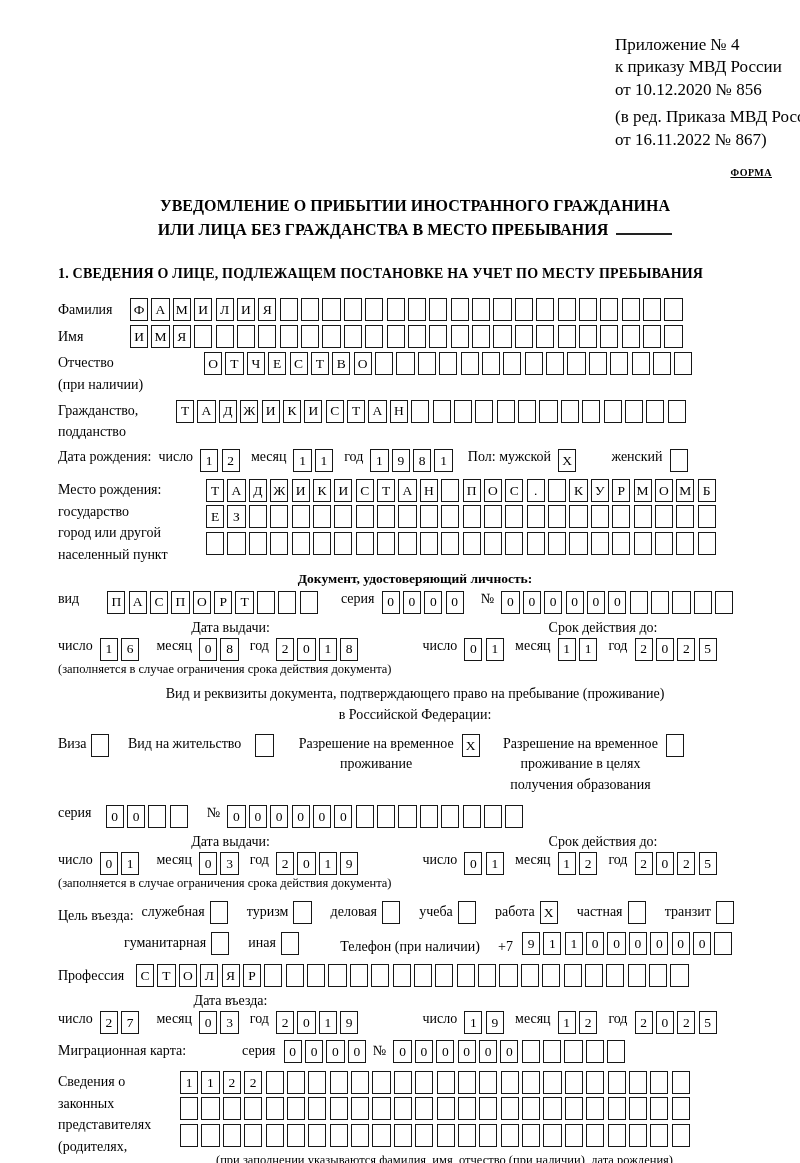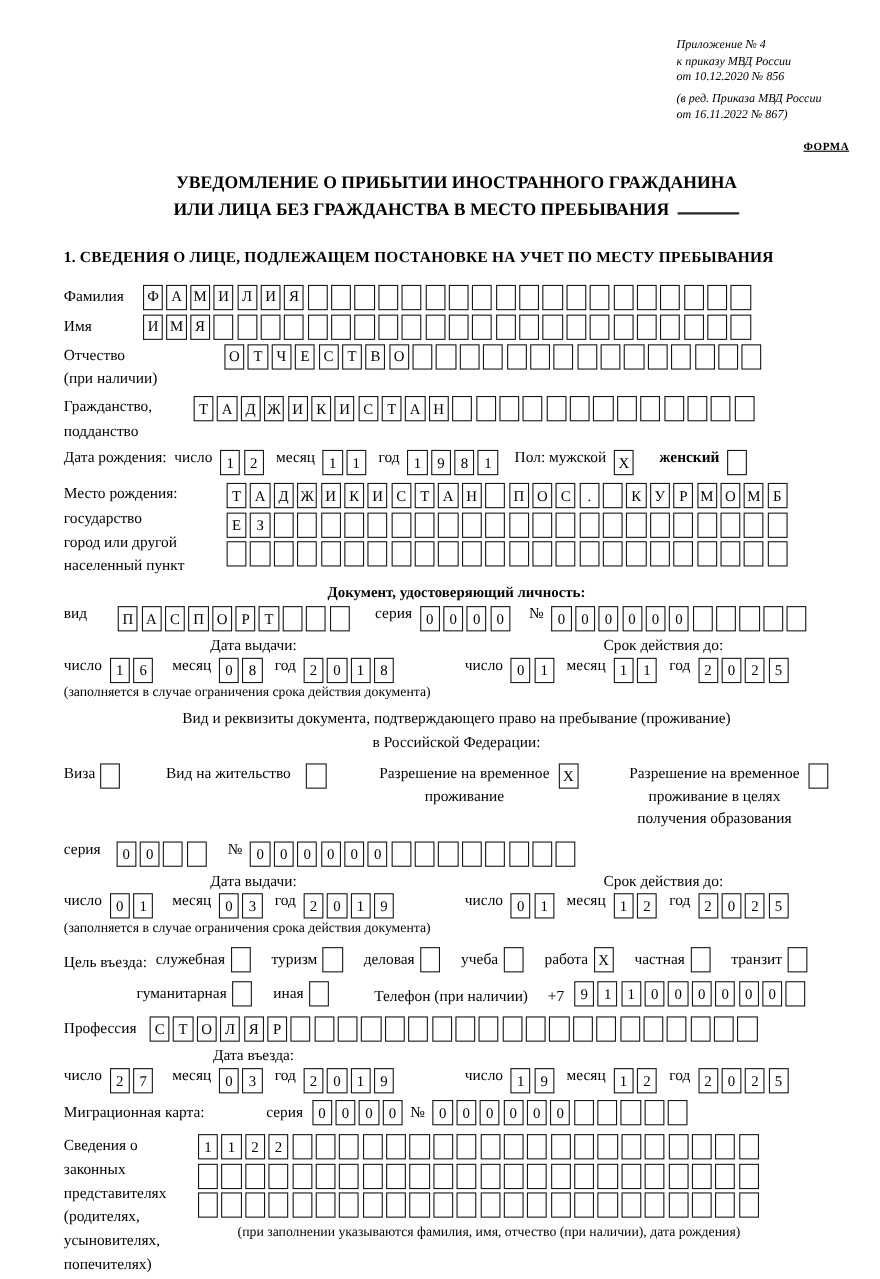--- a/index.html
+++ b/index.html
@@ -5,21 +5,21 @@
   * { box-sizing: border-box; }
   html,body { margin:0; padding:0; background:#ffffff; }
   body {
     width:800px; min-height:1163px;
     font-family:"Liberation Serif", serif;
     color:#000;
   }
   .page { width:800px; min-height:1163px; padding:34px 28px 16px 58px; position:relative; }
 
   
-  .appendix { margin-left:557px; width:185px; font-size:11px; line-height:1.32;font-style:italic; }
+  .appendix { margin-left:557px; width:185px; font-size:17px; line-height:1.32; }
   .appendix div { white-space:nowrap; }
   .appendix .edition { margin-top:5px; }
   .forma { text-align:right; font-weight:bold; font-size:10px; margin-top:16px; letter-spacing:.5px;text-decoration:underline; }
 
   
   .title { text-align:center; font-weight:bold; font-size:16px; line-height:1.5; margin-top:16px; }
   .blank-line { display:inline-block; width:56px; border-bottom:2px solid #222; height:14px; margin-left:8px; }
 
   .sec-heading { font-weight:bold; font-size:14px; margin-top:24px; margin-bottom:16px; letter-spacing:.2px; white-space:nowrap; }
 
@@ -53,21 +53,21 @@
   .dg .boxes { margin-right:8px; }
   .dg .boxes:last-child { margin-right:0; }
   .dg-right { margin-left:auto; margin-right:52px; }
   .note-right { text-align:left; font-size:12.5px; margin:1px 8px 6px 0; }
 
   .center-bold { text-align:center; font-weight:bold; font-size:13.5px; margin:5px 0 4px 0; }
 
   .plain { font-size:14px; line-height:1.55;text-align:center; }
 
   
-  .permit-row { display:flex; align-items:flex-start; margin-top:8px; margin-bottom:10px;gap:23px; }
+  .permit-row { display:flex; align-items:flex-start; margin-top:8px; margin-bottom:10px; }
   .permit-item { display:flex; align-items:flex-start; font-size:14px; }
   .permit-item .txt { line-height:1.45; }
   .permit-item .txt.c { text-align:center; }
   .permit-item .boxes { margin-left:8px; margin-top:0; }
 
   .purpose-row { display:flex; align-items:flex-end; font-size:14px; margin-top:10px; }
   .purpose-row .pi { display:flex; align-items:center; margin-right:9px; }
   .purpose-row .pi span { margin-right:5px; white-space:nowrap; }
   .purpose-row2 { margin-top:8px; margin-left:66px; }
   .phone-lbl { margin-left:22px; margin-right:18px; white-space:nowrap; }
@@ -245,21 +245,21 @@
       <span class="boxes">
           <span class="cell">1</span>
           <span class="cell">9</span>
           <span class="cell">8</span>
           <span class="cell">1</span>
         </span>
       <span class="w" style="margin-left:4px;">Пол: мужской</span>
       <span class="boxes">
           <span class="cell">X</span>
         </span>
-      <span class="w" style="margin-left:12px;font-weight:bold;">женский</span>
+      <span class="w" style="margin-left:24px;">женский</span>
       <span class="boxes">
           <span class="cell"></span>
         </span>
     </div>
   </div>
 
   <div class="row" style="margin-top:7px;">
     <div class="lbl2 w-pla">
       <div>Место рождения:</div>
       <div>государство</div>

